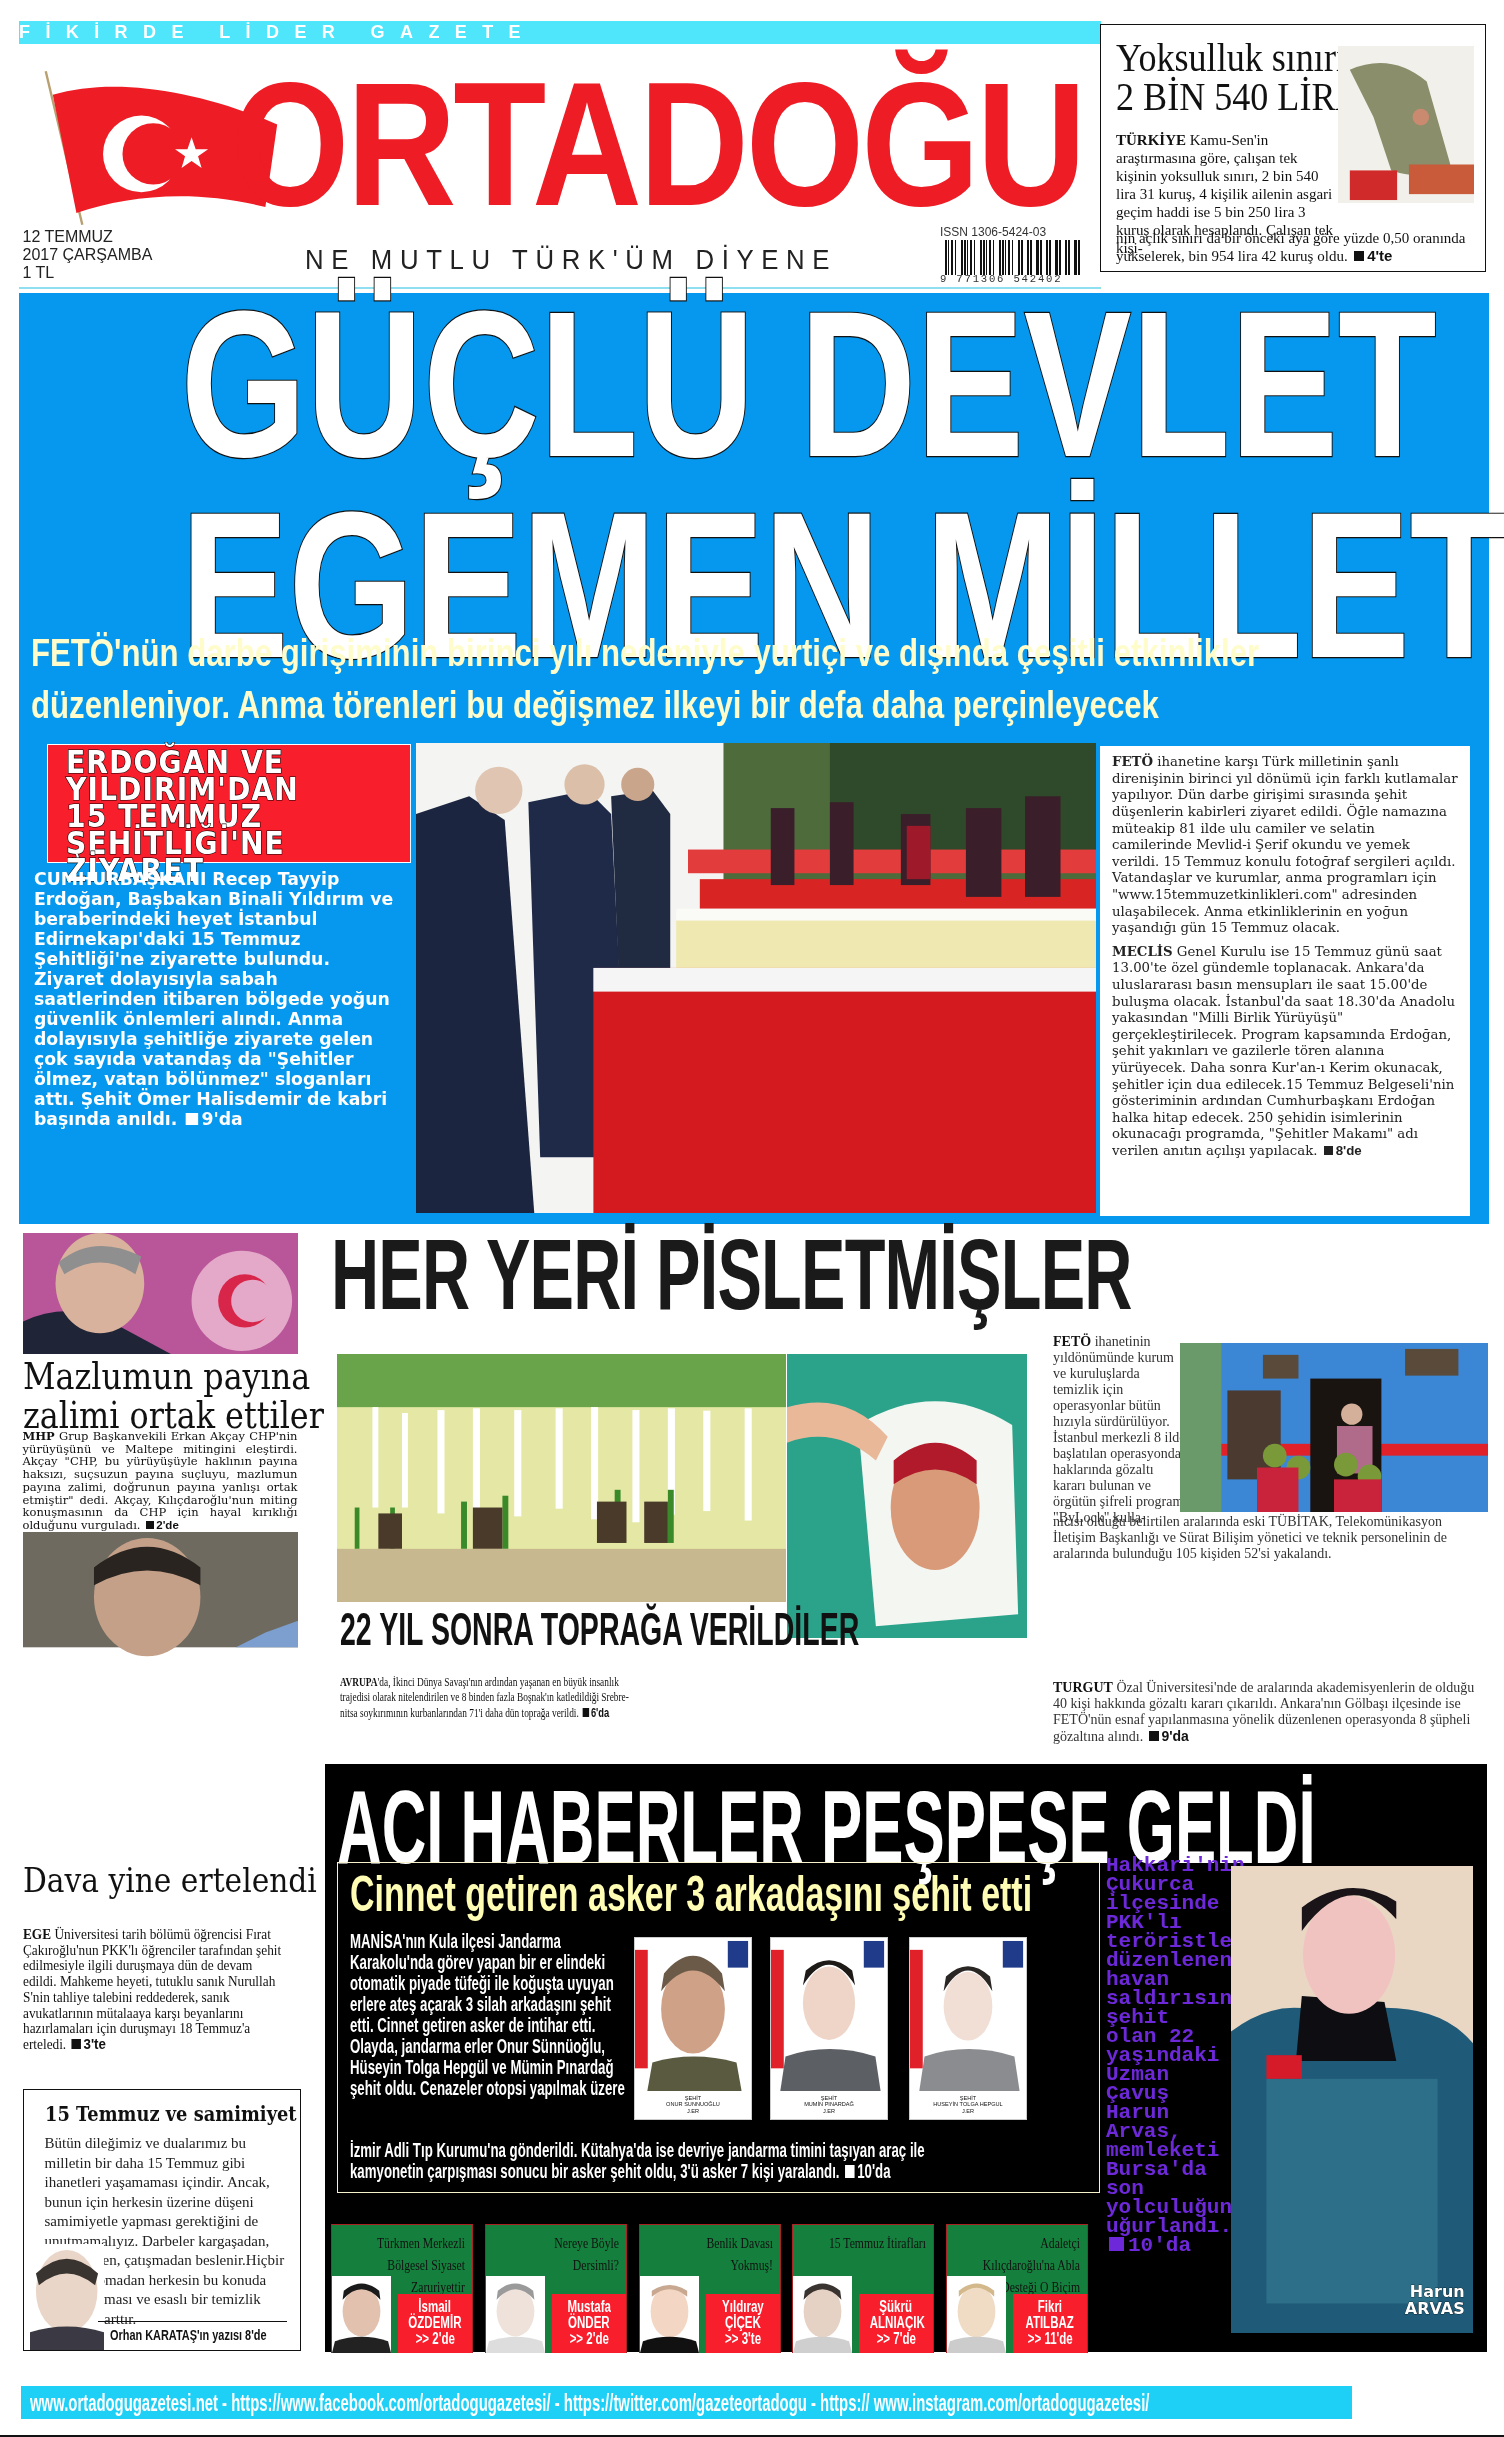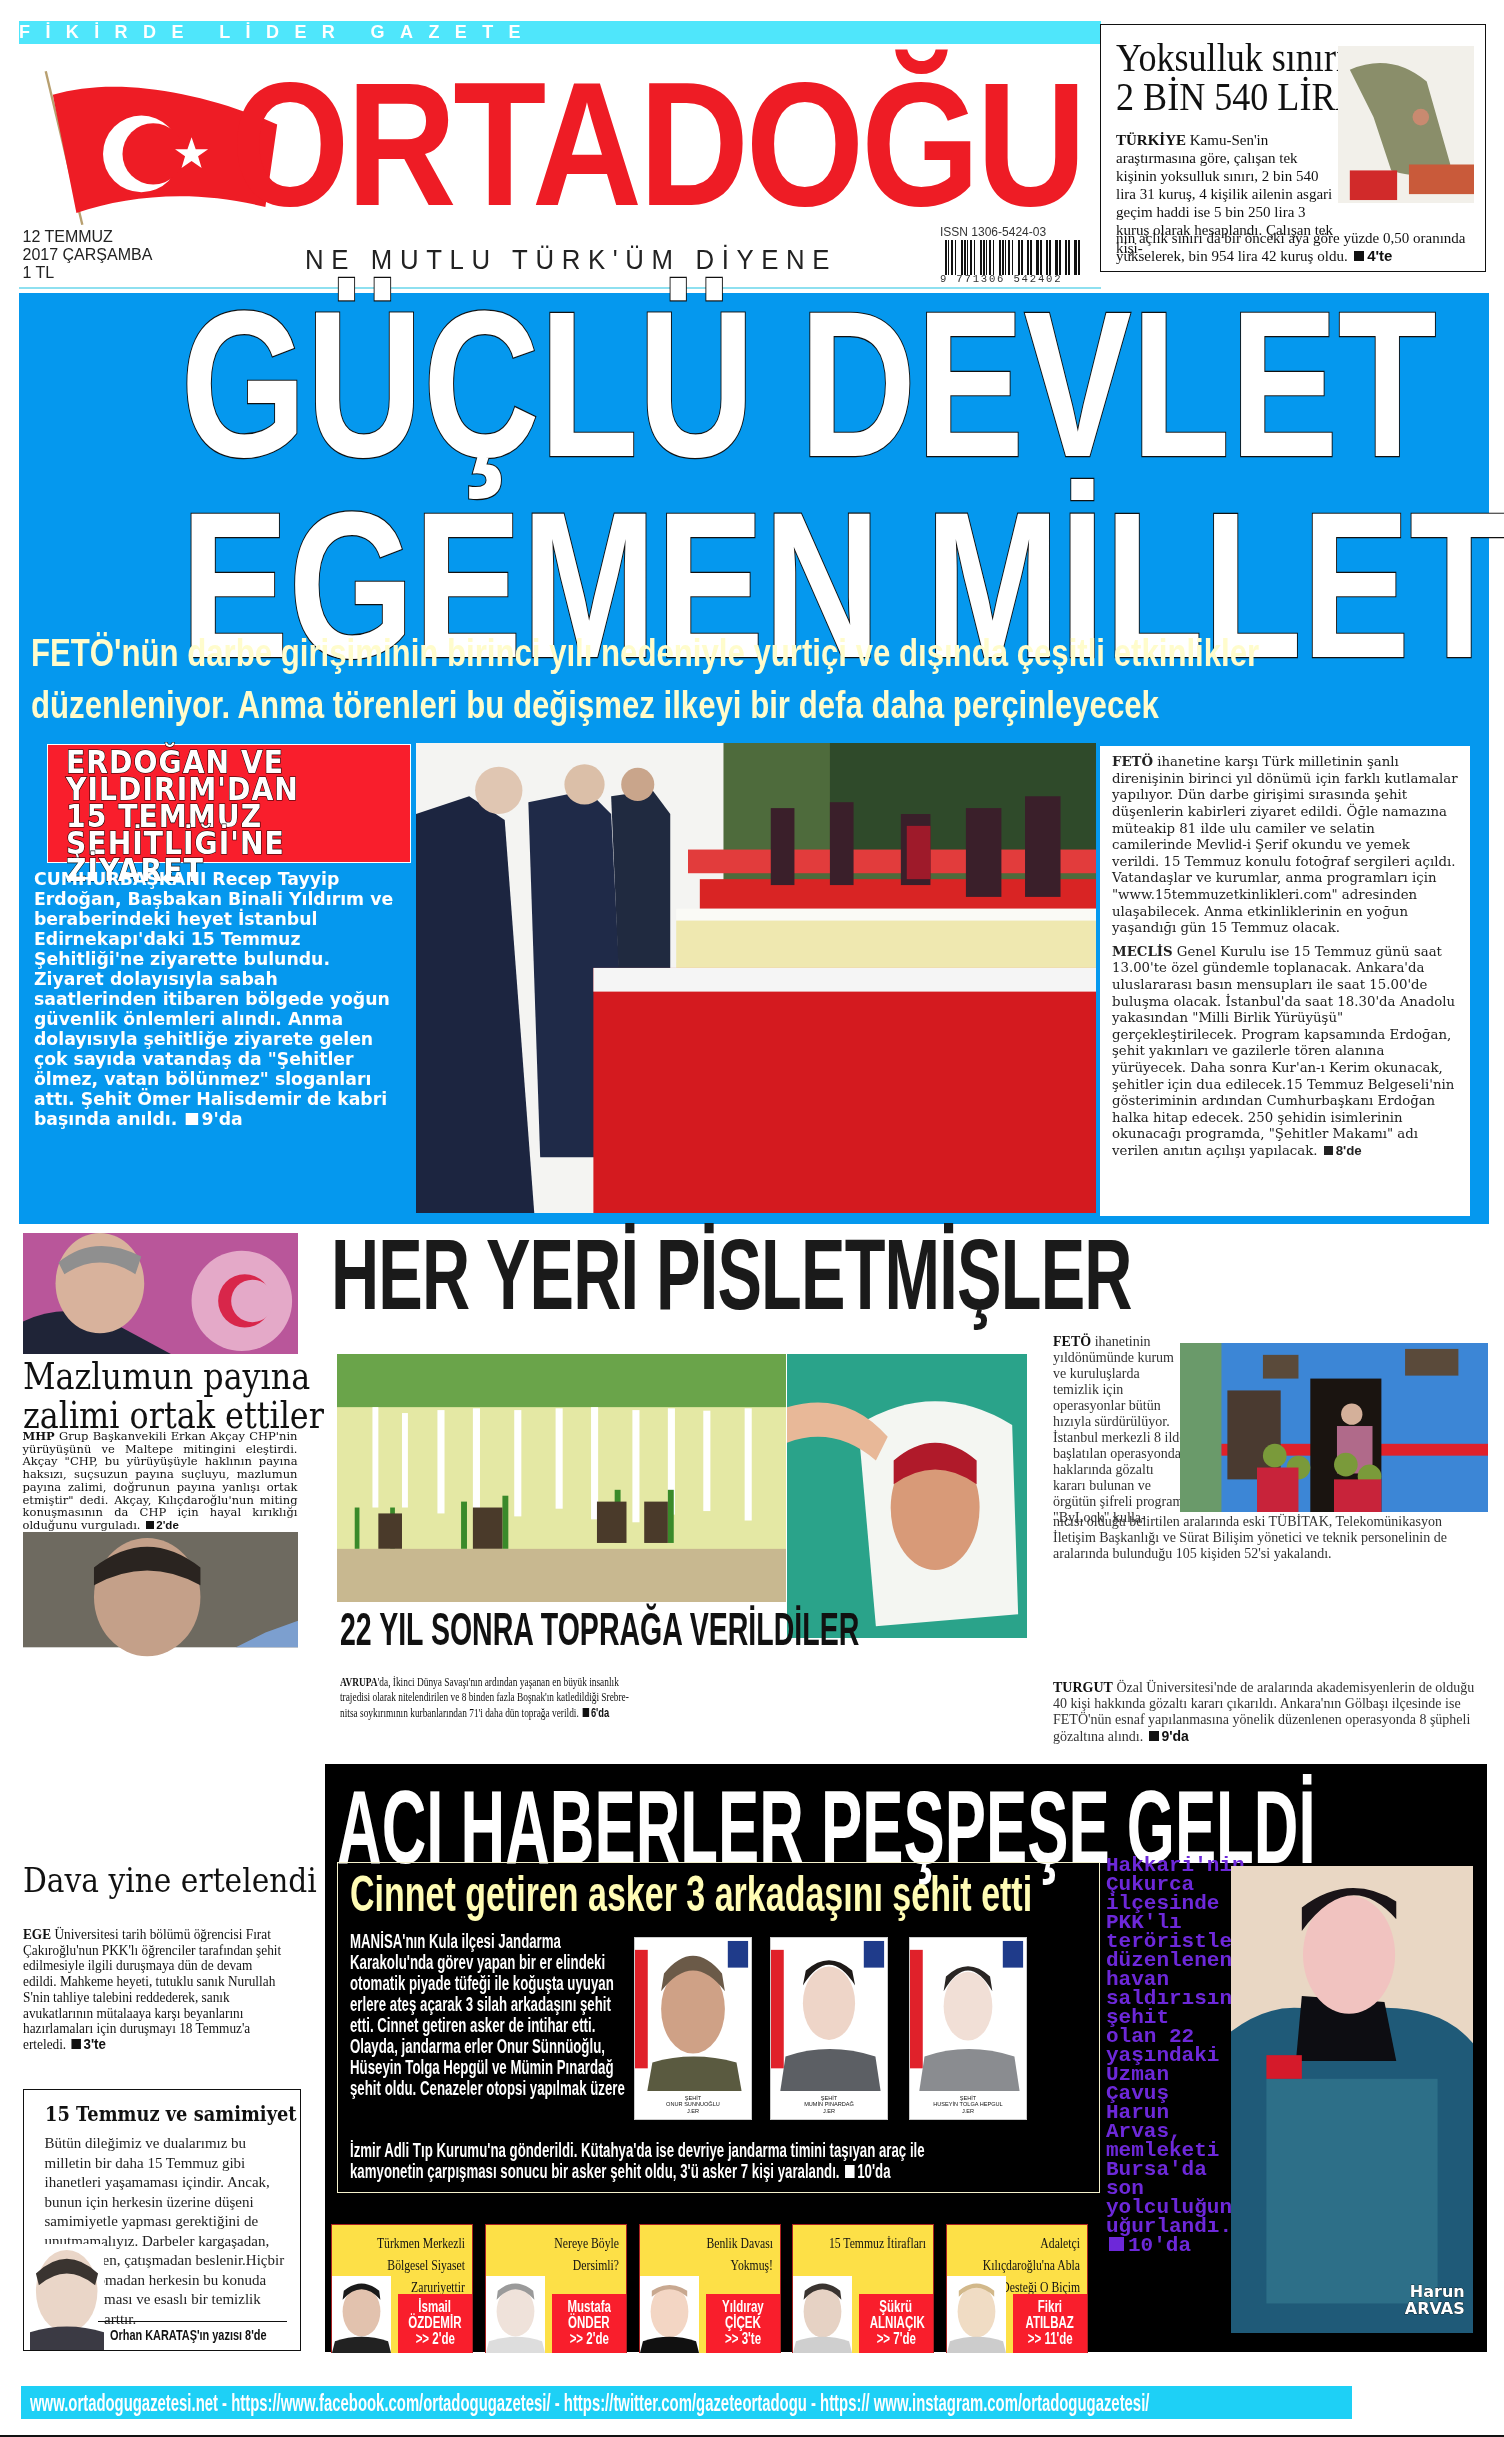--- a/index.html
+++ b/index.html
@@ -77,21 +77,21 @@
 #cinnet-body{position:absolute;left:12px;top:68px;width:278px;font-family:"Liberation Sans",sans-serif;font-weight:bold;font-size:19.5px;line-height:21px;color:#fff;transform:scaleX(0.68);transform-origin:left top;width:408px}
 #cinnet-tail{position:absolute;left:12px;top:277px;font-family:"Liberation Sans",sans-serif;font-weight:bold;font-size:19.5px;line-height:21px;color:#fff;transform:scaleX(0.68);transform-origin:left top;white-space:nowrap}
 .soldier{position:absolute;top:74px;width:118px;height:183px;background:#fff;border:0.6px solid #ccc}
 .soldier .pic{position:absolute;left:0;top:0;width:100%;height:157px}
 .soldier .cap{position:absolute;left:0;right:0;bottom:0;height:28px;background:#fff;text-align:center;font-family:"Liberation Sans",sans-serif;font-size:5.6px;line-height:6.5px;color:#111;padding-top:3.5px}
 #harun-text{left:1106px;top:1856px;width:101px;font-family:Liberation Mono, monospace;font-weight:bold;font-size:21px;line-height:19px;color:#6d28d9}
 #harun-photo{left:1231px;top:1866px;width:242px;height:467px}
 #harun-name{position:absolute;right:8.3px;bottom:15.4px;text-align:right;font-family:"DejaVu Sans",sans-serif;font-weight:bold;font-size:16px;line-height:16.6px;color:#fff;-webkit-text-stroke:0.6px #000;paint-order:stroke fill}
 
 
-.cbox{position:absolute;top:2224px;width:142px;height:129px;border:0.6px solid #a22;border-bottom:none;background:#fde047}
+.cbox{position:absolute;top:2224px;width:142px;height:129px;border:0.6px solid #a22;border-bottom:none;background:#15803d}
 .cbox .ctitle{position:absolute;right:7px;top:7px;width:130px;text-align:right;font-family:"Liberation Serif",serif;font-size:15px;line-height:22px;transform:scaleX(0.78);transform-origin:right top;color:#111}
 .cbox .cpic{position:absolute;left:0;bottom:0;width:59px;height:77px}
 .cbox .cname{position:absolute;right:0;bottom:0;width:74px;height:59px;background:#f91e2c;color:#fff;text-align:center;font-family:"Liberation Sans",sans-serif;font-weight:bold;font-size:16px;line-height:16px;padding-top:4.7px}
 .cbox .cname span{display:inline-block;transform:scaleX(0.72)}
 
 
 #footer-bar{left:21px;top:2386px;width:1331px;height:33px;background:#1ed0f6}
 #footer-bar span{position:absolute;left:9px;top:3.5px;color:#fff;font-family:"Liberation Sans",sans-serif;font-weight:bold;font-size:24px;line-height:26px;transform:scaleX(0.62);transform-origin:left top;white-space:nowrap}
 #page-bottom-rule{left:0;top:2435px;width:1505px;height:2.4px;background:#111}
 </style>

